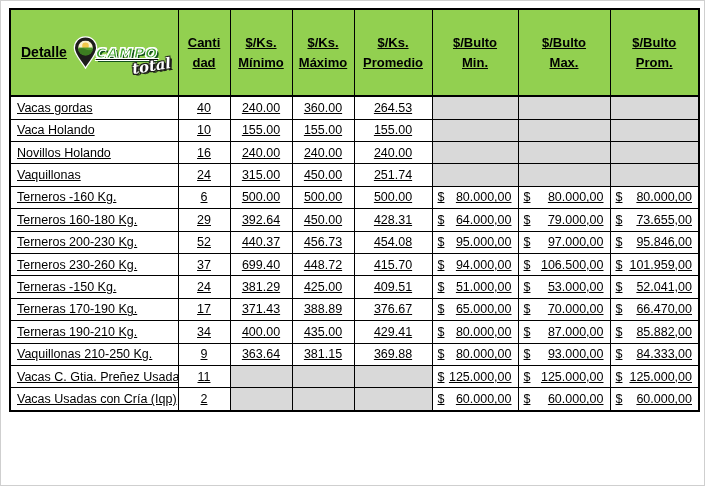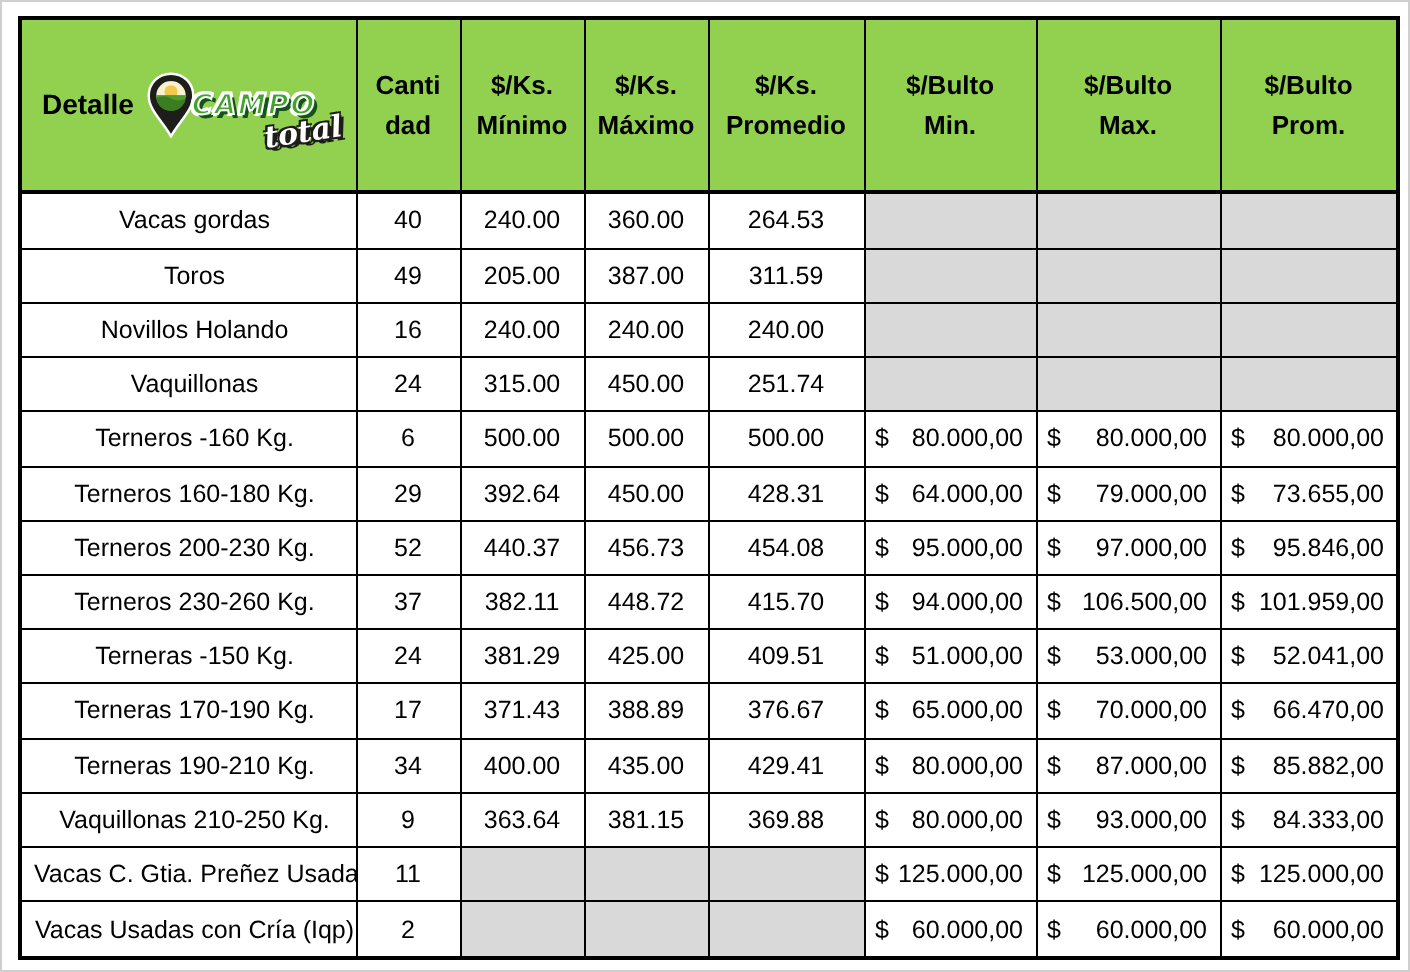--- a/index.html
+++ b/index.html
@@ -7,23 +7,24 @@
     width:705px;height:486px;background:#ffffff;
     font-family:"Liberation Sans",sans-serif;color:#000;
     position:relative;overflow:hidden;
   }
   .canvas{
     position:absolute;inset:0;box-sizing:border-box;
     border:1px solid #cfcfcf;background:#fff;
   }
   table.price{
     position:absolute;left:8px;top:7px;
-    width:689px;height:472px;
+    width:689px;height:404px;
     border-collapse:collapse;table-layout:fixed;
     border:2px solid #000;
+    text-decoration:underline;
   }
   .price th,.price td{
     border:1px solid #000;padding:0;overflow:hidden;
     font-size:12.5px;vertical-align:middle;
   }
   .price thead tr{height:46px;background:#92D050;}
   .price thead th{
     font-weight:bold;font-size:13px;line-height:1.5;
     text-align:center;white-space:pre-line;
     border-bottom:2px solid #000;
@@ -48,21 +49,21 @@
   }
   .brand-sub{
     position:absolute;right:6px;bottom:2px;
     font-family:"DejaVu Serif",serif;
     font-style:italic;font-weight:bold;font-size:15px;
     color:#ffffff;transform:rotate(-9deg);
     text-shadow:-1px -1px 0 #1d1d1b,1px -1px 0 #1d1d1b,-1px 1px 0 #1d1d1b,1px 1px 0 #1d1d1b,2px 2px 0 #1d1d1b;
     line-height:1;white-space:nowrap;
   }
   
-  td.c-detalle{text-align:center;padding-left:6px;white-space:nowrap;}
+  td.c-detalle{text-align:left;padding-left:6px;white-space:nowrap;}
   td.c-center{text-align:center;white-space:nowrap;}
   td.c-money{white-space:nowrap;}
   td.gray{background:#D9D9D9;}
   .money-wrap{
     display:flex;justify-content:space-between;align-items:center;
     padding:0 6px 0 5px;width:100%;box-sizing:border-box;
   }
   .cur{flex:0 0 auto;}
   .amt{flex:0 0 auto;}
 </style>
@@ -125,25 +126,25 @@
           <td class="c-detalle">Vacas gordas</td>
           <td class="c-center">40</td>
           <td class="c-center">240.00</td>
           <td class="c-center">360.00</td>
           <td class="c-center">264.53</td>
           <td class="c-money gray"></td>
           <td class="c-money gray"></td>
           <td class="c-money gray"></td>
         </tr>
         <tr>
-          <td class="c-detalle">Toros</td>
-          <td class="c-center">49</td>
-          <td class="c-center">205.00</td>
-          <td class="c-center">387.00</td>
-          <td class="c-center">311.59</td>
+          <td class="c-detalle">Vaca Holando</td>
+          <td class="c-center">10</td>
+          <td class="c-center">155.00</td>
+          <td class="c-center">155.00</td>
+          <td class="c-center">155.00</td>
           <td class="c-money gray"></td>
           <td class="c-money gray"></td>
           <td class="c-money gray"></td>
         </tr>
         <tr>
           <td class="c-detalle">Novillos Holando</td>
           <td class="c-center">16</td>
           <td class="c-center">240.00</td>
           <td class="c-center">240.00</td>
           <td class="c-center">240.00</td>
@@ -232,21 +233,21 @@
           <td class="c-money">
             <span class="money-wrap">
               <span class="cur">$</span>
               <span class="amt">95.846,00</span>
             </span>
           </td>
         </tr>
         <tr>
           <td class="c-detalle">Terneros 230-260 Kg.</td>
           <td class="c-center">37</td>
-          <td class="c-center">382.11</td>
+          <td class="c-center">699.40</td>
           <td class="c-center">448.72</td>
           <td class="c-center">415.70</td>
           <td class="c-money">
             <span class="money-wrap">
               <span class="cur">$</span>
               <span class="amt">94.000,00</span>
             </span>
           </td>
           <td class="c-money">
             <span class="money-wrap">

